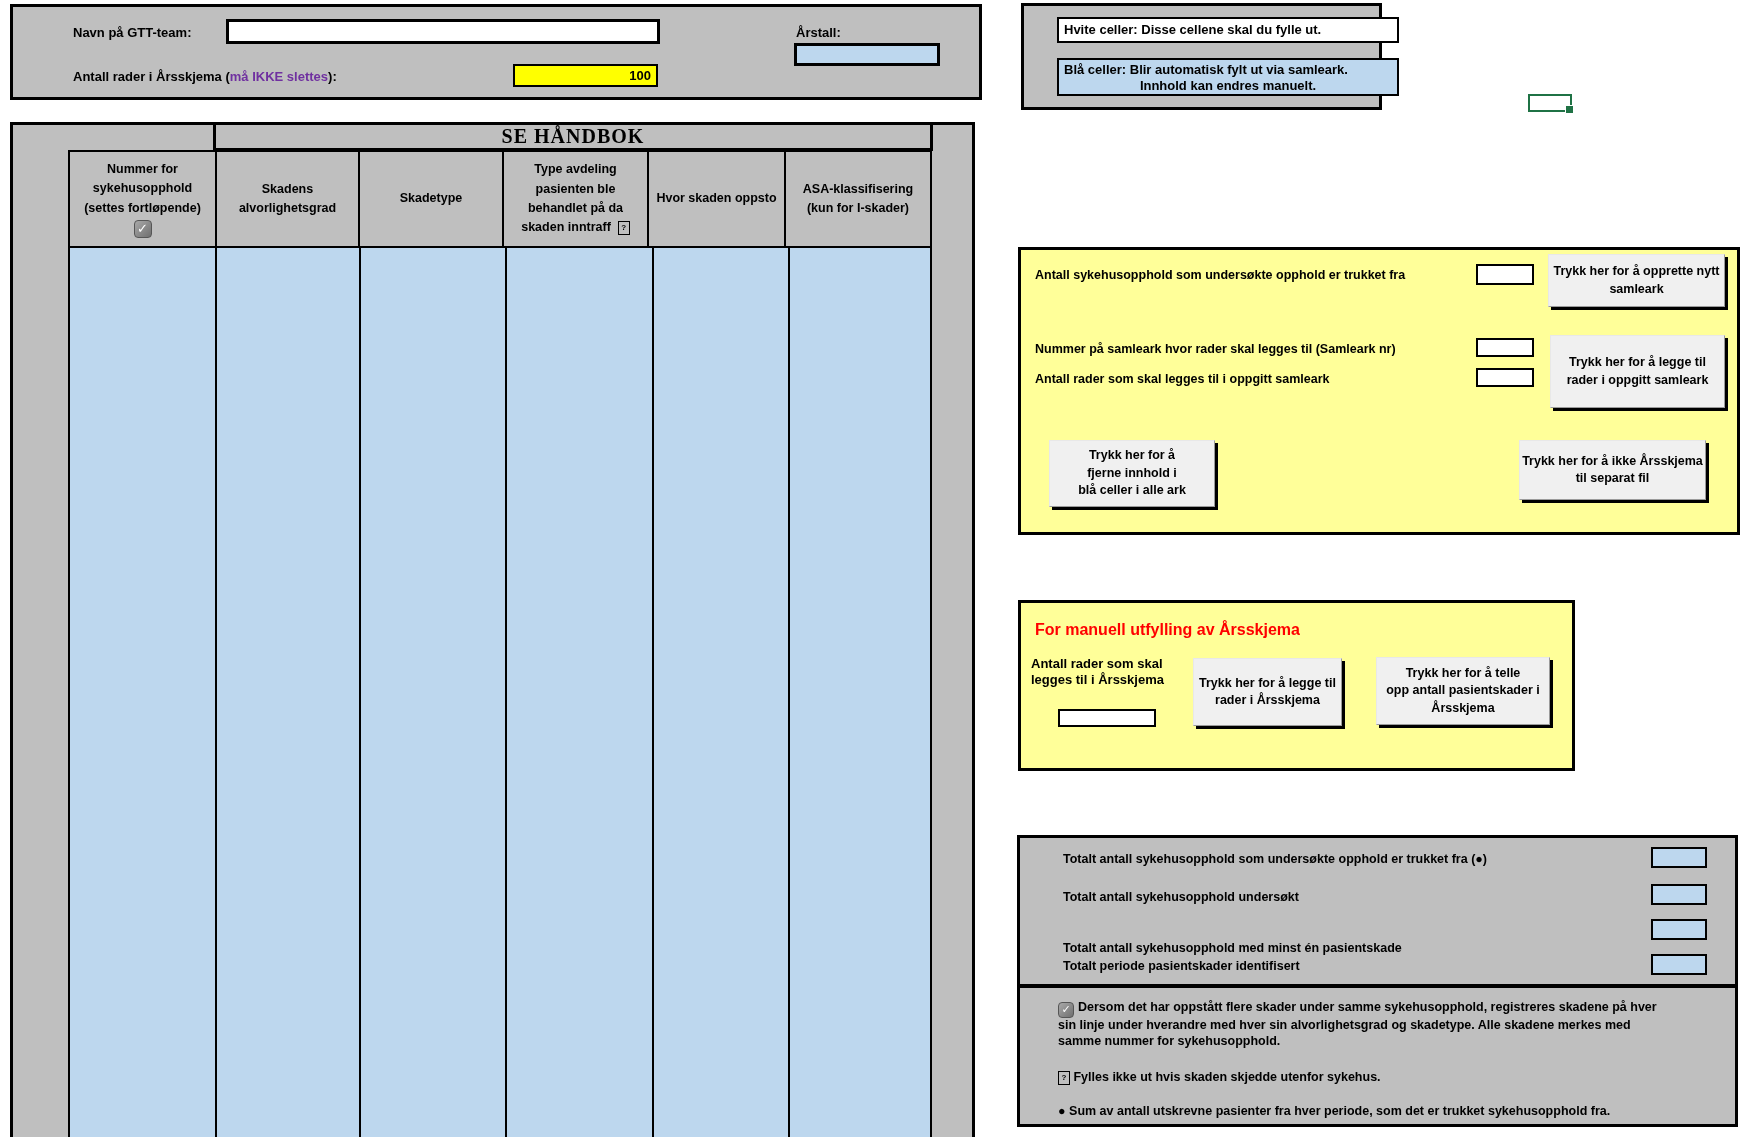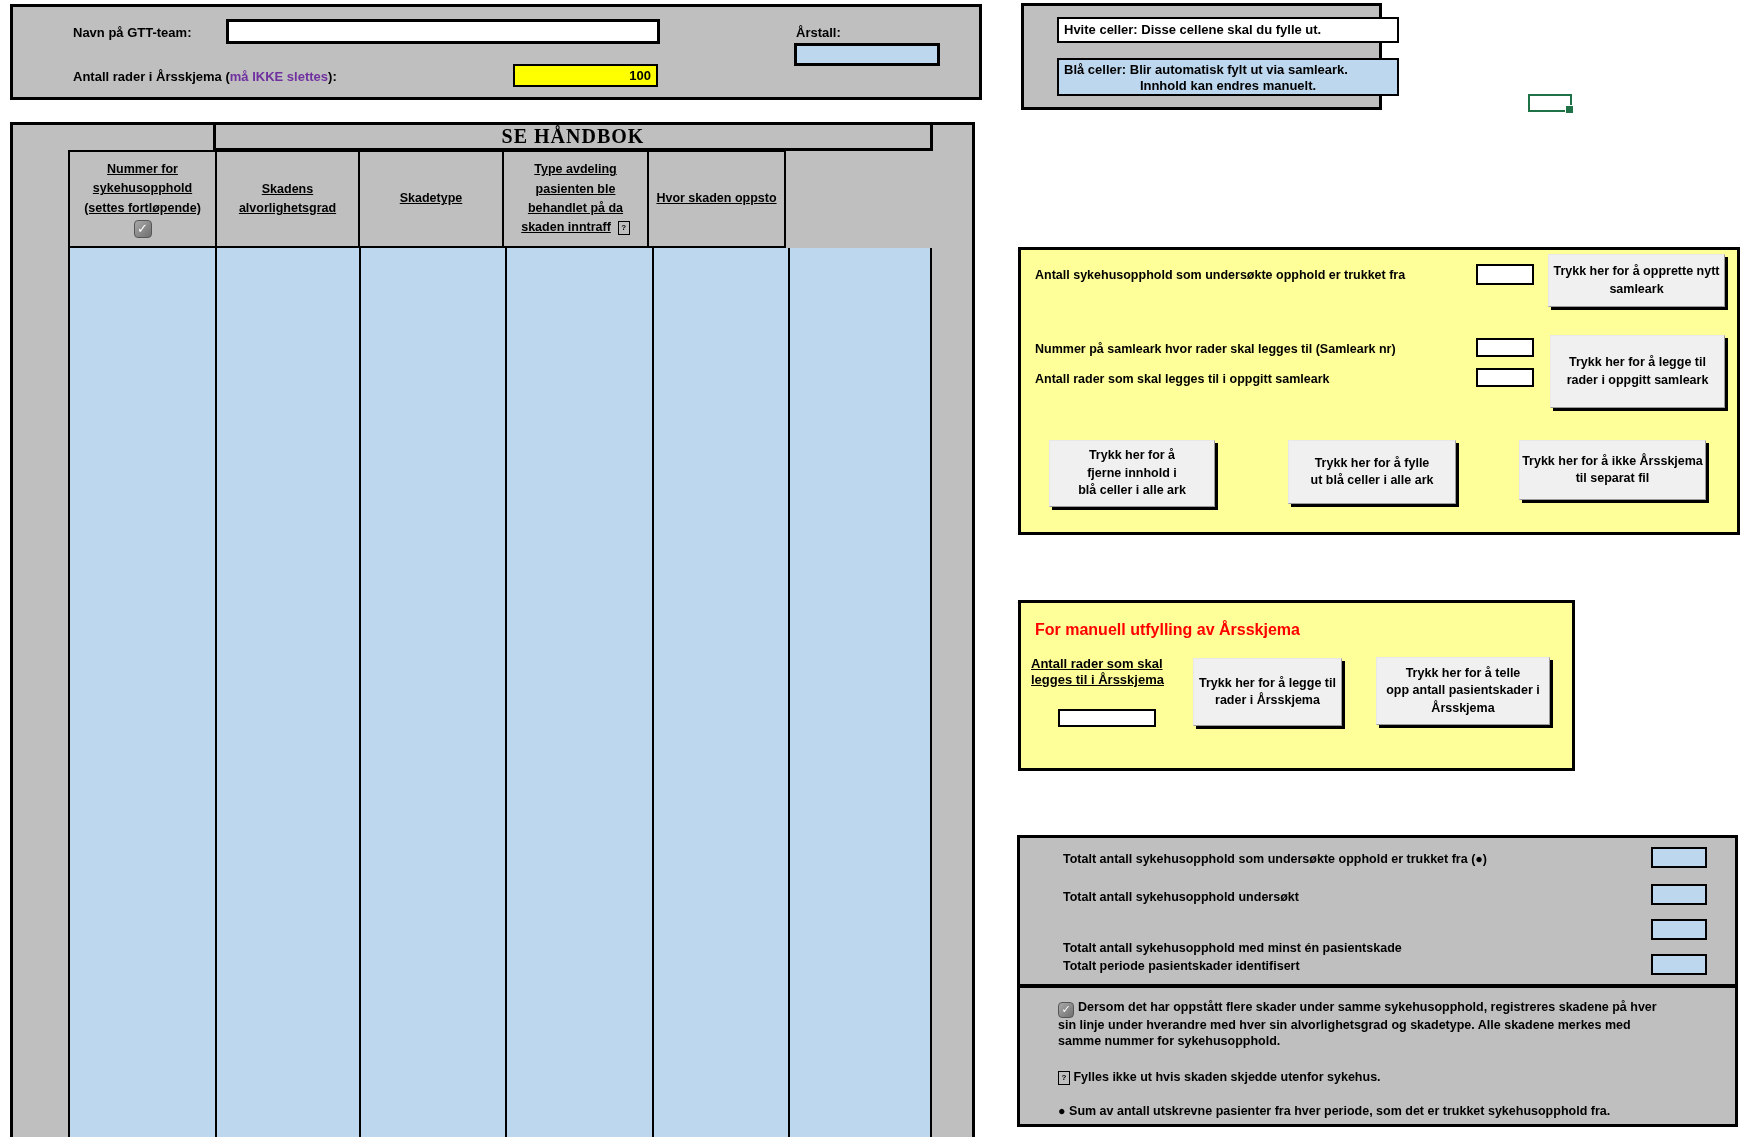--- a/index.html
+++ b/index.html
@@ -9,21 +9,21 @@
   .graybox{background:#BFBFBF;border:3px solid #000;}
   .lbl{font-weight:bold;font-size:12.5px;line-height:1.25;}
   .cell-white{background:#fff;border:3px solid #000;}
   .cell-white-thin{background:#fff;border:2px solid #000;}
   .cell-blue{background:#BDD7EE;border:3px solid #000;}
   .cell-blue-thin{background:#BDD7EE;border:2px solid #000;}
   .yellowpanel{background:#FFFF99;border:3px solid #000;}
   .xlbtn{background:#F0F0F0;border:1px solid #9b9b9b;border-top-color:#e8e8e8;border-left-color:#e8e8e8;
          box-shadow:3px 3px 0 #000;display:flex;align-items:center;justify-content:center;
          text-align:center;font-weight:bold;font-size:12.5px;white-space:pre-line;line-height:1.4;cursor:pointer;}
-  .pre{white-space:pre-line;text-decoration:underline;}
+  .pre{white-space:pre-line;}
   .checkbox{display:inline-block;width:16px;height:16px;border-radius:4px;
             background:linear-gradient(135deg,#a9a9a9,#6f6f6f);border:1px solid #565656;
             color:#fff;font-size:13px;line-height:15px;text-align:center;font-weight:bold;}
   .qbox{display:inline-block;width:10px;height:12px;border:1px solid #000;font-size:8px;
         line-height:11px;text-align:center;font-weight:bold;vertical-align:1px;background:#fff0;}
   
   #band-title{font-family:"Liberation Serif","DejaVu Serif",serif;font-size:20px;font-weight:bold;
               letter-spacing:1px;display:flex;align-items:center;justify-content:center;}
   .hdr-cell{background:#BFBFBF;border:2px solid #000;display:flex;flex-direction:column;
             align-items:center;justify-content:center;text-align:center;
@@ -84,20 +84,24 @@
     </div>
     <div class="abs hdr-cell" style="left:489px;top:25px;width:147px;height:98px;">
       <span><span class="pre">Type avdeling
 pasienten ble
 behandlet på da
 skaden inntraff</span>&nbsp;&nbsp;<span class="qbox">?</span></span>
     </div>
     <div class="abs hdr-cell" style="left:634px;top:25px;width:139px;height:98px;">
       <span class="pre">Hvor skaden oppsto</span>
     </div>
+    <div class="abs hdr-cell" style="left:771px;top:25px;width:148px;height:98px;">
+      <span class="pre">ASA-klassifisering
+(kun for I-skader)</span>
+    </div>
 
     <div class="abs" id="tbl-body" style="left:55px;top:123px;width:864px;height:892px;">
         <div class="trow">
           <div class="tcell" style="width: 147px;"></div>
           <div class="tcell" style="width: 145px;"></div>
           <div class="tcell" style="width: 146px;"></div>
           <div class="tcell" style="width: 147px;"></div>
           <div class="tcell" style="width: 137px;"></div>
           <div class="tcell" style="width: 142px;"></div>
         </div>
@@ -505,22 +509,20 @@
     <div class="abs lbl" style="left:14px;top:92px;width:440px;">Nummer på samleark hvor rader skal legges til (Samleark nr)</div>
     <input class="abs cell-white-thin" style="left: 455px; top: 88px; width: 58px; height: 19px; outline: none; font: bold 12px &quot;Liberation Sans&quot;, sans-serif;" value="">
     <div class="abs lbl" style="left:14px;top:122px;width:440px;">Antall rader som skal legges til i oppgitt samleark</div>
     <input class="abs cell-white-thin" style="left: 455px; top: 118px; width: 58px; height: 19px; outline: none; font: bold 12px &quot;Liberation Sans&quot;, sans-serif;" value="">
     <div class="abs xlbtn" style="left:529px;top:85px;width:175px;height:73px;">Trykk her for å legge til
 rader i oppgitt samleark</div>
 
     <div class="abs xlbtn" style="left:28px;top:190px;width:166px;height:67px;">Trykk her for å
 fjerne innhold i
 blå celler i alle ark</div>
-    <div class="abs xlbtn" style="left:267px;top:190px;width:168px;height:64px;">Trykk her for å fylle
-ut blå celler i alle ark</div>
     <div class="abs xlbtn" style="left:498px;top:190px;width:187px;height:60px;">Trykk her for å ikke Årsskjema
 til separat fil</div>
   </div>
 
   <div class="abs yellowpanel" style="left:1018px;top:600px;width:557px;height:171px;">
     <div class="abs" style="left:14px;top:18px;font-weight:bold;font-size:16px;color:#FF0000;">For manuell utfylling av Årsskjema</div>
     <div class="abs lbl pre" style="left:10px;top:53px;width:150px;font-size:13px;">Antall rader som skal
 legges til i Årsskjema</div>
     <input class="abs cell-white-thin" style="left: 37px; top: 106px; width: 98px; height: 18px; outline: none; font: bold 12px &quot;Liberation Sans&quot;, sans-serif;" value="">
     <div class="abs xlbtn" style="left:172px;top:55px;width:149px;height:68px;">Trykk her for å legge til

